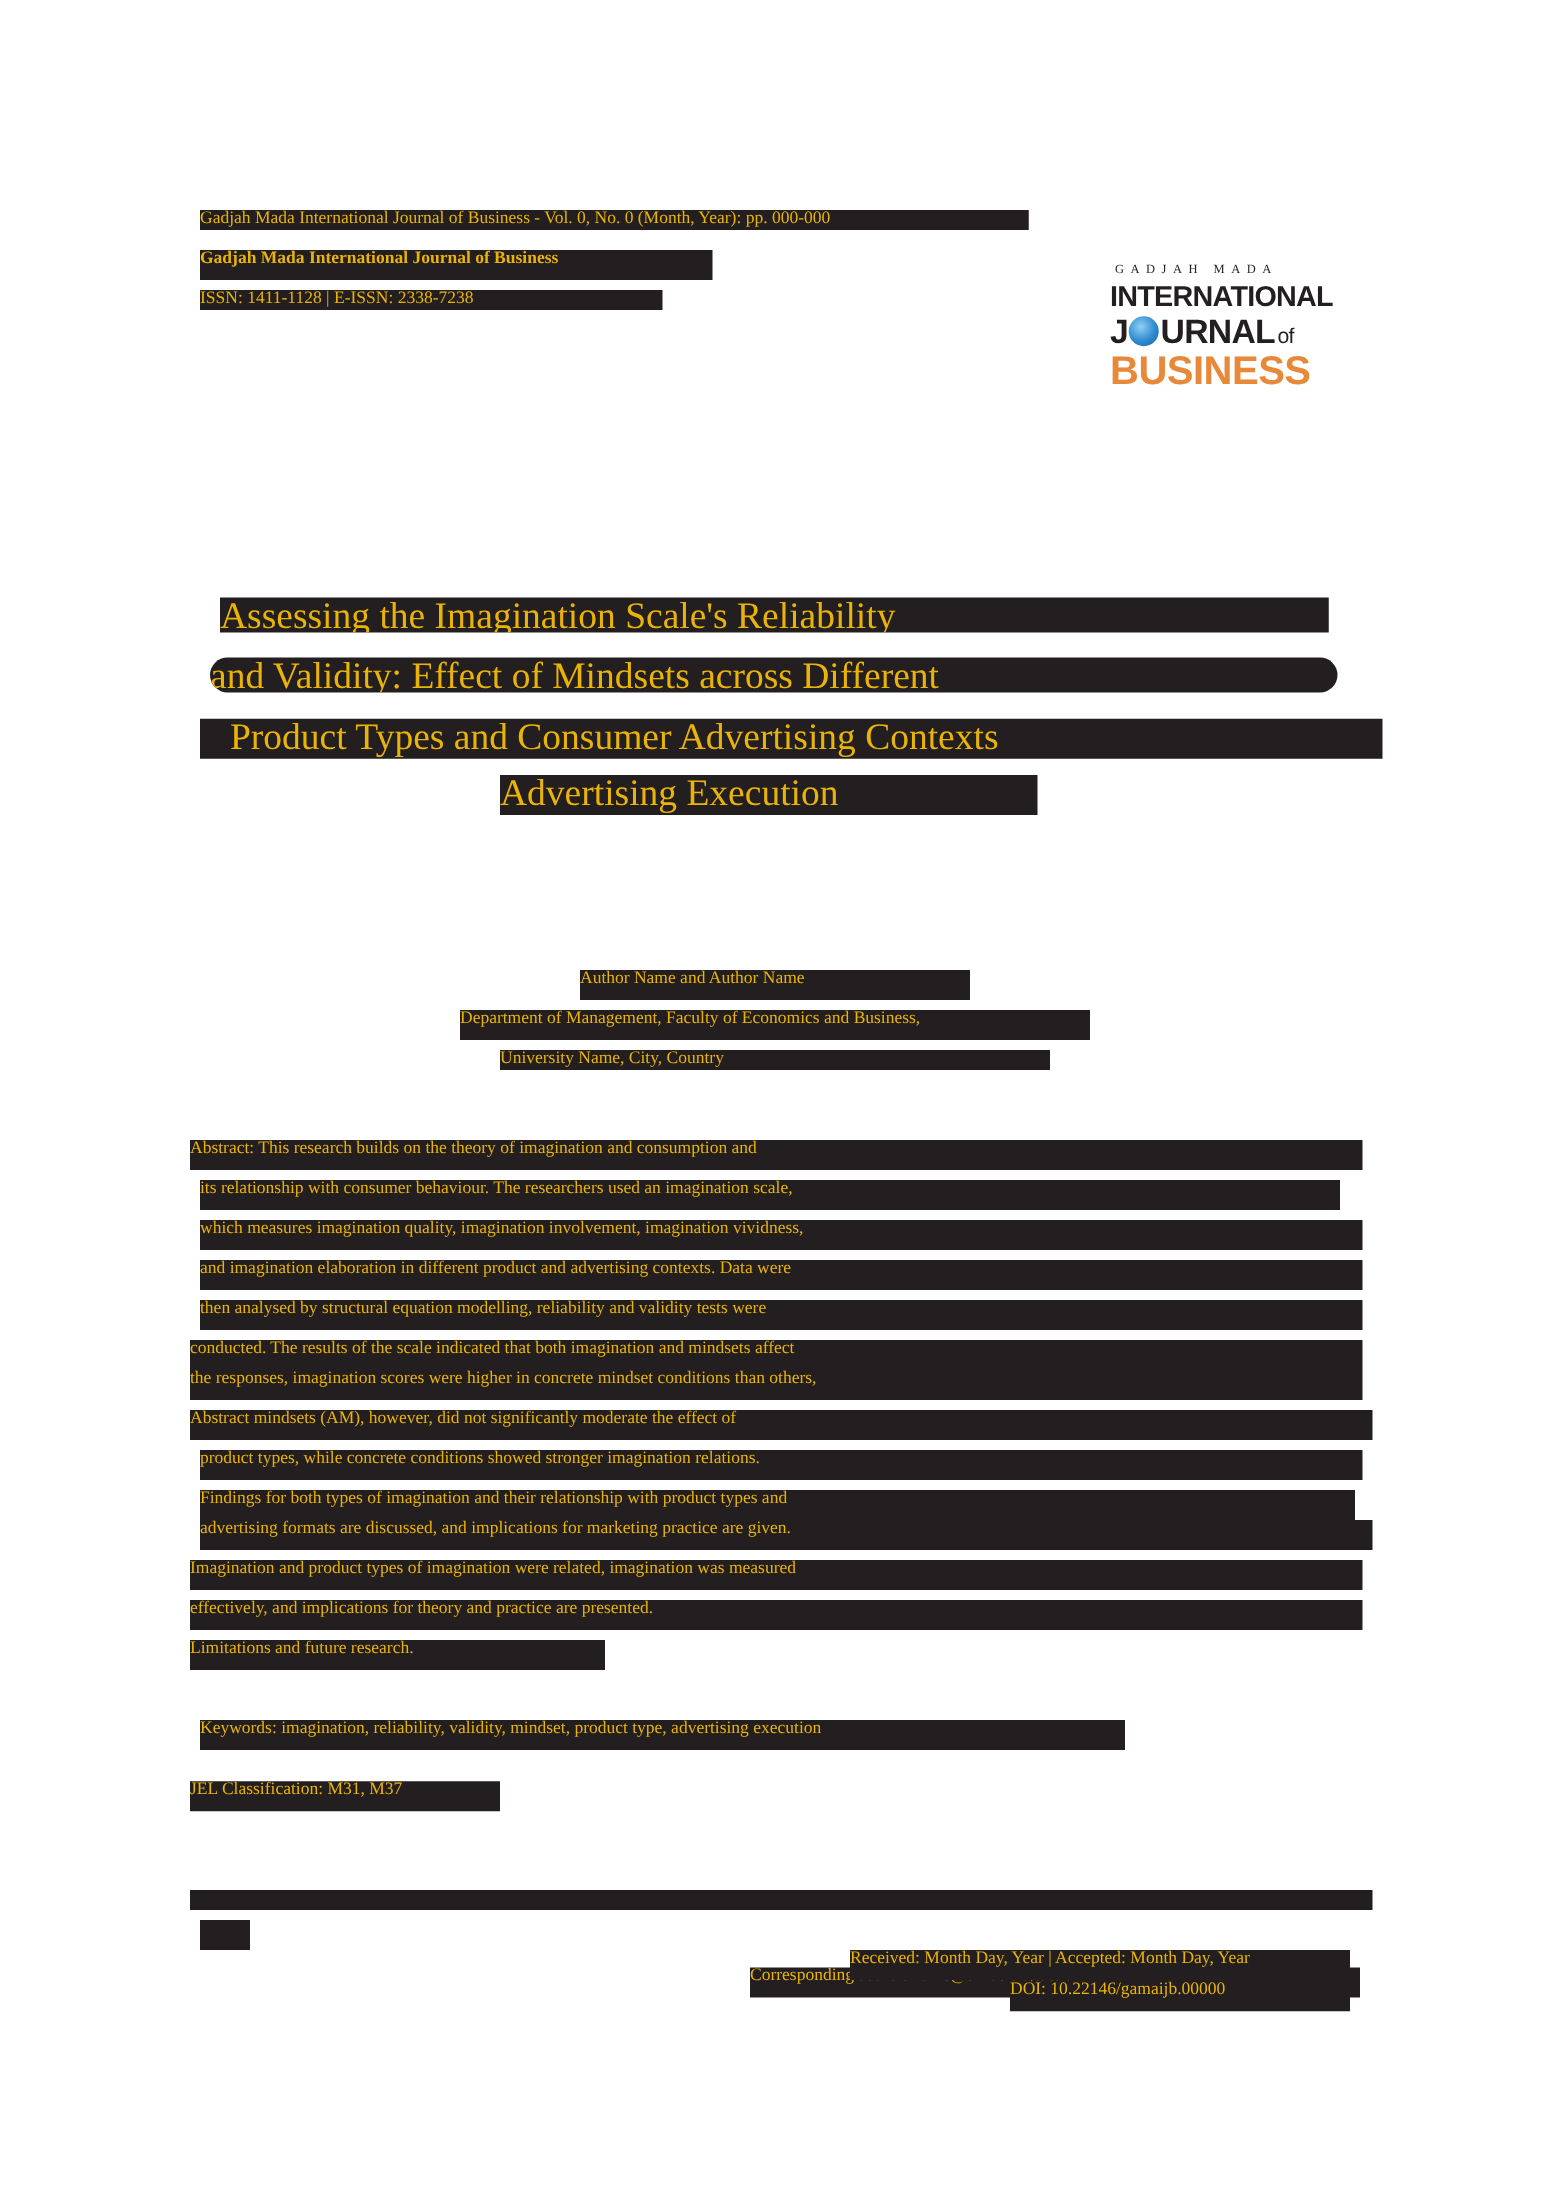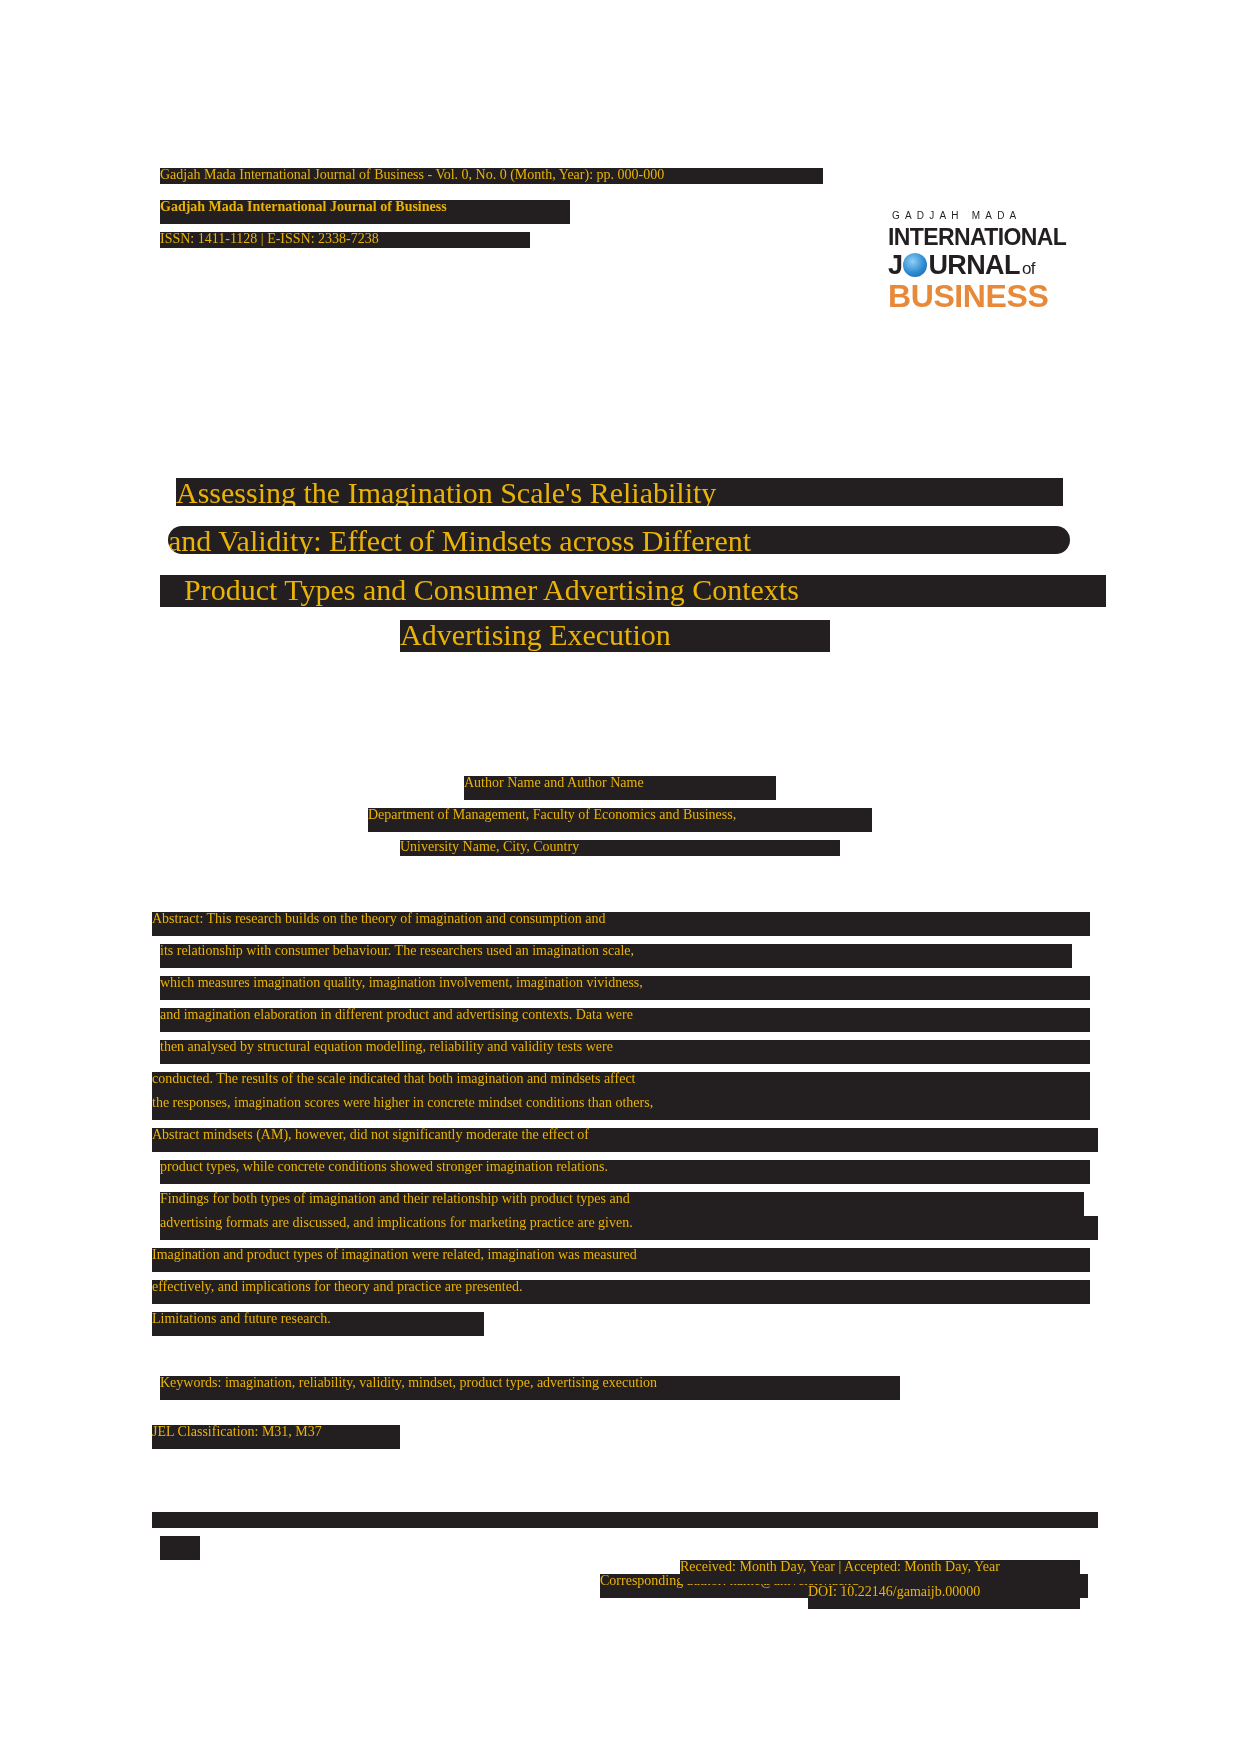--- a/index.html
+++ b/index.html
@@ -6,21 +6,21 @@
   body { width: 1240px; height: 1754px; position: relative; overflow: hidden;
          font-family: "Liberation Serif", serif; color: #231f20; }
   .line { position: absolute; white-space: nowrap; overflow: hidden;
           background: #231f20; color: #eab308; line-height: 1; }
   .sm { font-size: 14px; height: 16px; }
   .md { font-size: 14px; height: 24px; }
   .ttl { font-size: 30px; height: 28px; }
   .ttl.tall { height: 32px; }
   .logo { position: absolute; left: 888px; top: 208px; width: 180px; height: 104px;
           font-family: "Liberation Sans", sans-serif; }
-  .logo .gm { position: absolute; left: 4px; top: 2px; font-size: 10px; letter-spacing: 5.2px; color: #231f20; }
+  .logo .gm { position: absolute; left: 4px; top: 2px; font-size: 10px; letter-spacing: 5.2px; color: #231f20; font-family: Liberation Serif, serif; }
   .logo .intl { position: absolute; left: 0; top: 16px; font-size: 23px; font-weight: bold; letter-spacing: -0.6px; color: #231f20; }
   .logo .jr { position: absolute; left: 0; top: 42px; font-size: 27px; font-weight: bold; letter-spacing: -0.6px; color: #231f20; display: flex; align-items: baseline; }
   .logo .globe { display: inline-block; width: 24px; height: 24px; border-radius: 50%;
           background: radial-gradient(circle at 40% 35%, #8fd0f5 0%, #2e8bd0 55%, #1b5f9e 100%);
           margin: 0 1px; position: relative; top: 3px; }
   .logo .of { font-size: 17px; font-weight: normal; margin-left: 2px; }
   .logo .biz { position: absolute; left: 0; top: 70px; font-size: 32px; font-weight: bold; color: #e8893a; letter-spacing: -0.4px; }
   .rule { position: absolute; left: 152px; top: 1512px; width: 946px; height: 16px; background: #231f20; }
   .pgno { position: absolute; left: 160px; top: 1536px; width: 40px; height: 24px; background: #231f20; color: #231f20; font-size: 18px; overflow: hidden; }
 </style>

